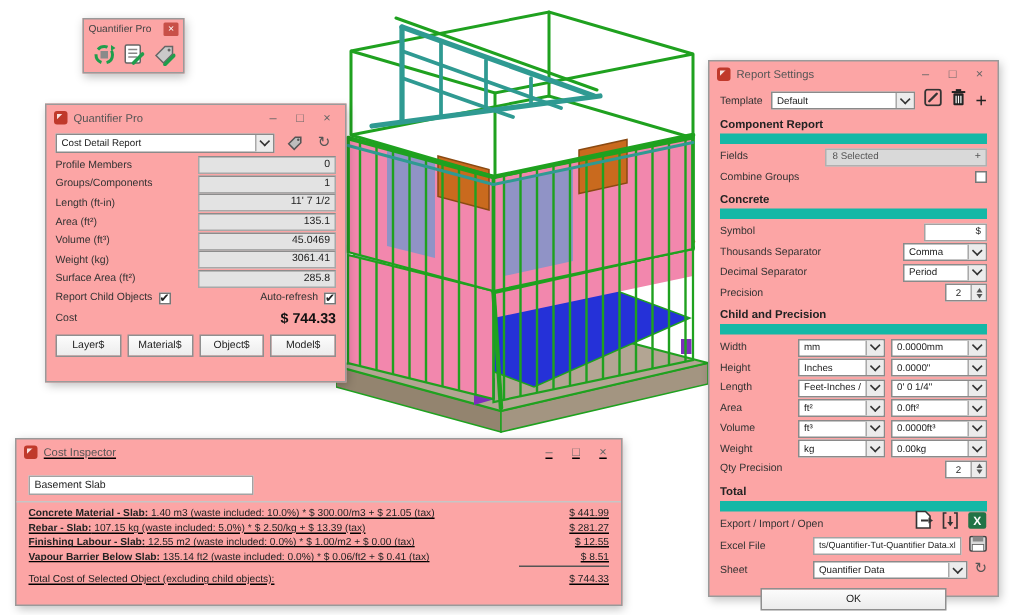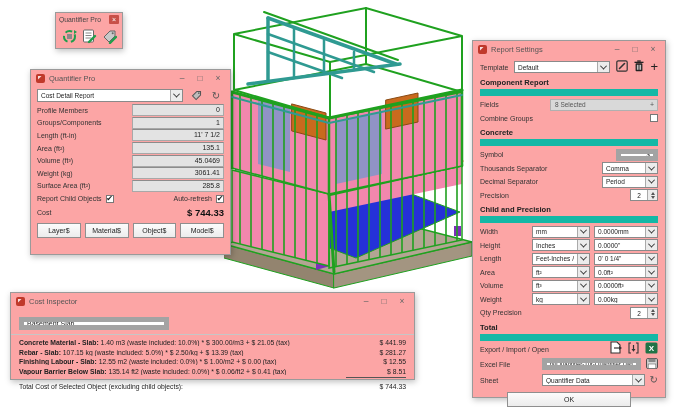--- a/index.html
+++ b/index.html
@@ -16,21 +16,21 @@
   .plug:after{content:"";position:absolute;left:2px;top:2px;width:4px;height:4px;background:#fff;
       clip-path:polygon(0 0,100% 0,0 100%);opacity:.85;}
 
   
   .combo{display:flex;align-items:center;height:12px;background:#fff;border:1px solid #8a8a8a;box-sizing:border-box;}
   .combo .txt{flex:1;font-size:6.5px;color:#222;padding-left:3px;white-space:nowrap;overflow:hidden;}
   .combo .arr{width:11px;align-self:stretch;border-left:1px solid #aaa;background:#ececec;
       display:flex;align-items:center;justify-content:center;}
   .chev{width:4px;height:4px;border-left:1px solid #333;border-bottom:1px solid #333;
       transform:rotate(-45deg) translate(1px,-1px);}
-  .tinput{height:12px;background:#fff;border:5px solid #a3a3a3;font-size:6.5px;color:#222;
+  .tinput{height:12px;background:#fff;border:1px solid #a3a3a3;font-size:6.5px;color:#222;
       box-sizing:border-box;padding:0 3px;font-family:"Liberation Sans",sans-serif;}
   .spin{display:flex;height:12px;border:1px solid #8a8a8a;background:#fff;box-sizing:border-box;width:28px;}
   .spin .v{flex:1;font-size:6.5px;text-align:center;line-height:11px;color:#222;}
   .spin .ud{width:9px;border-left:1px solid #aaa;background:#ececec;display:flex;flex-direction:column;
       align-items:center;justify-content:center;gap:1px;}
   .tri-up{width:0;height:0;border-left:2.5px solid transparent;border-right:2.5px solid transparent;border-bottom:3px solid #555;}
   .tri-dn{width:0;height:0;border-left:2.5px solid transparent;border-right:2.5px solid transparent;border-top:3px solid #555;}
   .cb{width:8px;height:8px;border:1px solid #777;background:#fff;box-sizing:border-box;
       display:flex;align-items:center;justify-content:center;font-size:8px;line-height:8px;color:#222;}
   .btn{border:1px solid #8f8f8f;background:linear-gradient(#fcfcfc,#ececec);font-size:7px;color:#222;
@@ -73,21 +73,21 @@
       box-sizing:border-box;}
   .flat .txt{flex:1;font-size:6.5px;color:#555;padding-left:4px;}
   .flat .plus{font-size:7px;color:#555;padding:0 3px;}
   .u-combo{width:58px;}
   .u-fmt{width:64px;margin-left:4px;}
   .rs-icons{display:flex;align-items:center;gap:6px;}
   .ok-row{display:flex;justify-content:center;padding-top:4px;}
   .ok-btn{width:124px;height:15px;font-size:7px;}
 
   
-  .ciwin{left:10px;top:292px;width:405px;height:88px;}
+  .ciwin{left:10px;top:292px;width:405px;height:112px;text-decoration:underline;}
   .ci-input-row{padding:3px 8px 2px;}
   .ci-items{border-top:1px solid #c6c6c6;margin-top:2px;padding-top:3px;}
   .ci-row{display:flex;align-items:center;height:9.6px;padding:0 8px;}
   .ci-desc{flex:1;font-size:6.8px;color:#222;white-space:nowrap;overflow:hidden;}
   .ci-desc b{font-weight:bold;}
   .ci-amt{width:56px;text-align:right;font-size:6.8px;color:#222;}
   .ci-sep{height:1px;background:#555;width:60px;margin:1px 8px 2px auto;}
   .ci-total{display:flex;align-items:center;height:12px;padding:0 8px;margin-top:2px;}
   .ci-total .tl{flex:1;font-size:6.8px;color:#222;}
   .ci-total .ta{width:56px;text-align:right;font-size:6.8px;color:#222;}

